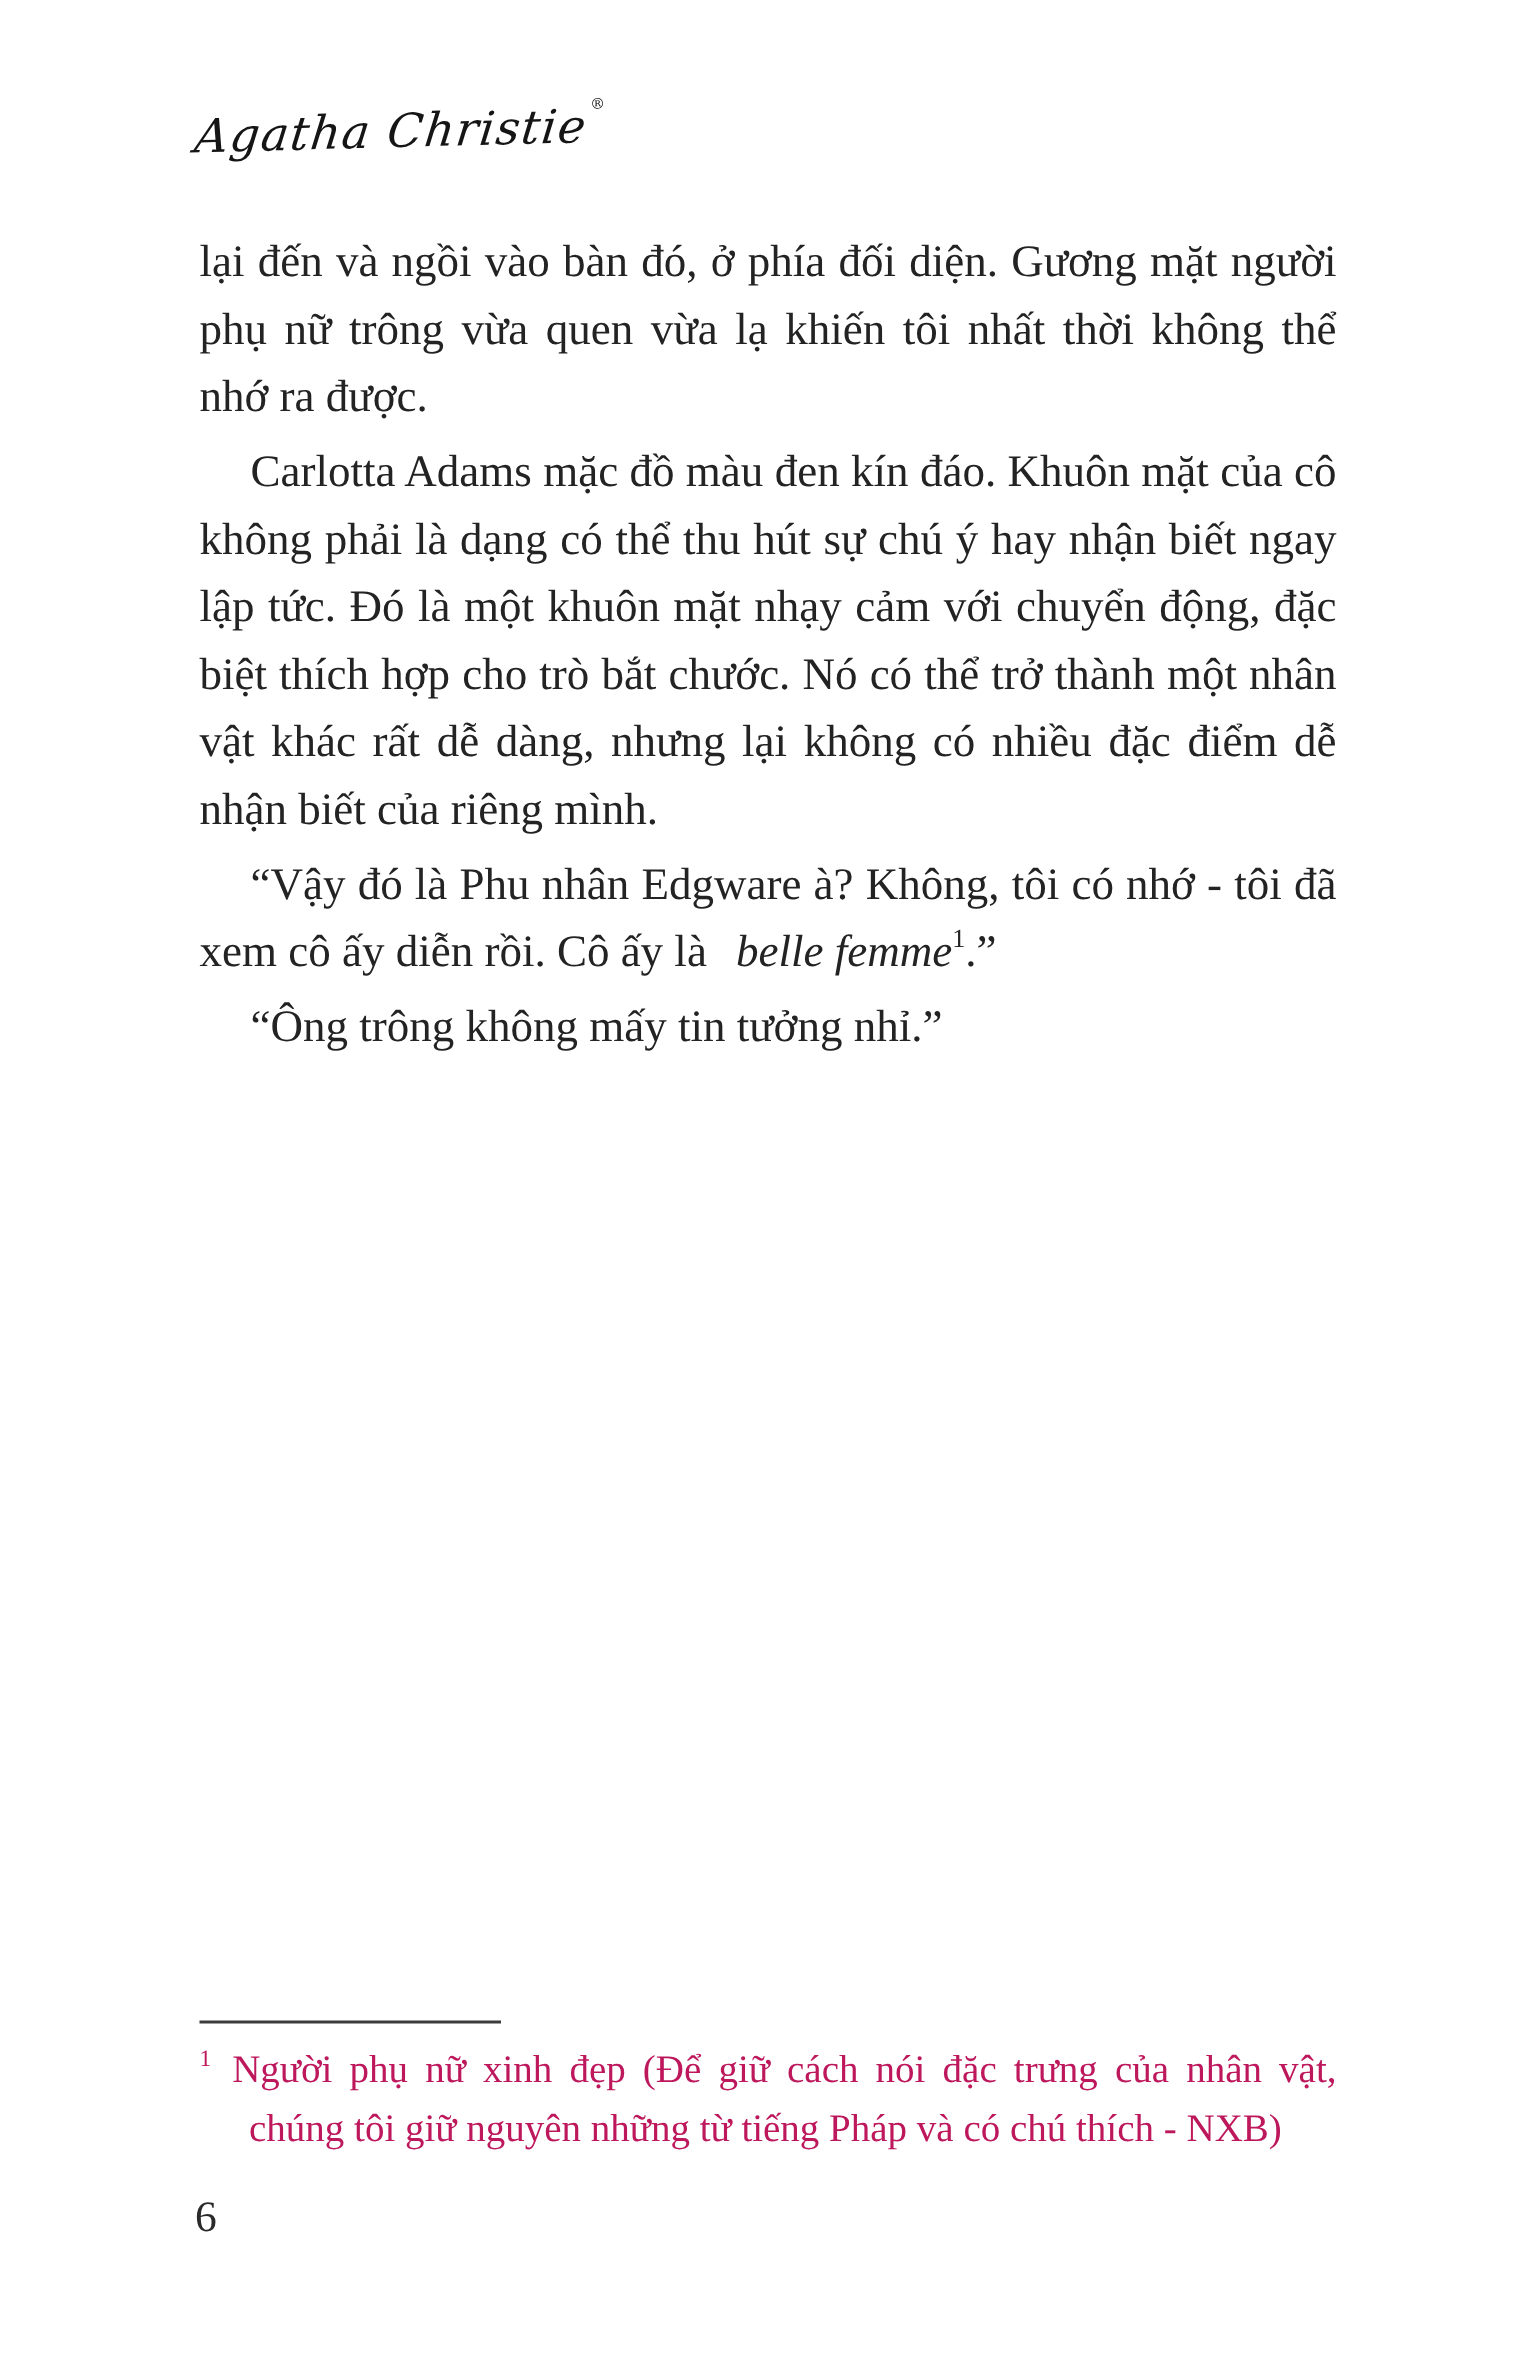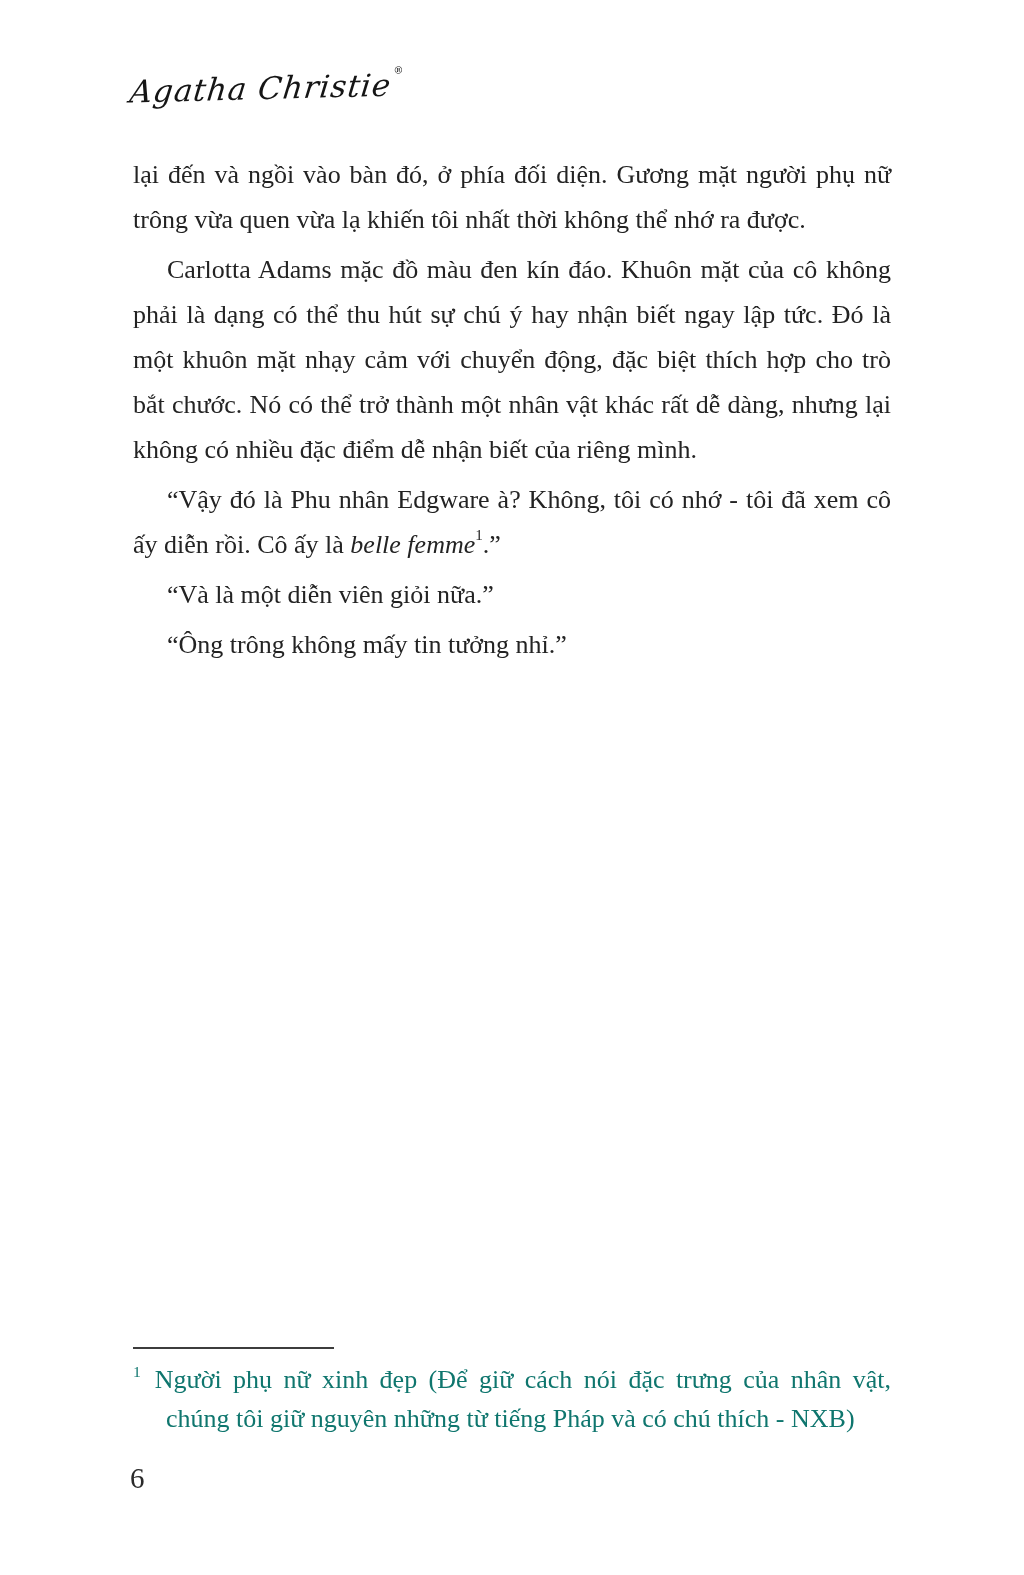--- a/index.html
+++ b/index.html
@@ -36,31 +36,31 @@
     transform: skewX(8deg);
     letter-spacing: 0;
   }
 
   
   .text-block {
     position: absolute;
     left: 133px;
     top: 152px;
     width: 758px;
-    font-size: 26px;
+    font-size: 30px;
     line-height: 45px;
     text-align: justify;
     color: #232323;
   }
   .text-block p {
     margin: 0 0 5px 0;
     text-indent: 34px;
   }
   .text-block p.no-indent { text-indent: 0; }
-  .text-block em { font-style: italic; }
+  .text-block em { font-style: italic; margin-left: 12px; }
   .text-block sup.fn-ref {
     font-size: 58%;
     line-height: 0;
     vertical-align: 13px;
   }
 
   
   .footnote-rule {
     position: absolute;
     left: 133px;
@@ -70,21 +70,21 @@
     background: #3c3c3c;
   }
   .footnote {
     position: absolute;
     left: 133px;
     top: 1360px;
     width: 758px;
     font-size: 26px;
     line-height: 39px;
     text-align: justify;
-    color: #0f766e;
+    color: #be185d;
     padding-left: 33px;
     text-indent: -33px;
   }
   .footnote sup.fn-marker {
     font-size: 60%;
     line-height: 0;
     vertical-align: 11px;
     padding-right: 14px;
   }
 
@@ -103,21 +103,20 @@
 <div class="page">
 
   <div class="logo">
     <span>Agatha Christie</span><span class="reg">®</span>
   </div>
 
   <div class="text-block">
     <p class="no-indent">lại đến và ngồi vào bàn đó, ở phía đối diện. Gương mặt người phụ nữ trông vừa quen vừa lạ khiến tôi nhất thời không thể nhớ ra được.</p>
     <p>Carlotta Adams mặc đồ màu đen kín đáo. Khuôn mặt của cô không phải là dạng có thể thu hút sự chú ý hay nhận biết ngay lập tức. Đó là một khuôn mặt nhạy cảm với chuyển động, đặc biệt thích hợp cho trò bắt chước. Nó có thể trở thành một nhân vật khác rất dễ dàng, nhưng lại không có nhiều đặc điểm dễ nhận biết của riêng mình.</p>
     <p><span>“Vậy đó là Phu nhân Edgware à? Không, tôi có nhớ - tôi đã xem cô ấy diễn rồi. Cô ấy là </span><em>belle femme</em><sup class="fn-ref">1</sup><span>.”</span></p>
-    <p>“Và là một diễn viên giỏi nữa.”</p>
     <p>“Ông trông không mấy tin tưởng nhỉ.”</p>
   </div>
 
   <div class="footnote-rule"></div>
 
   <div class="footnote">
     <sup class="fn-marker">1</sup><span>Người phụ nữ xinh đẹp (Để giữ cách nói đặc trưng của nhân vật, chúng tôi giữ nguyên những từ tiếng Pháp và có chú thích - NXB)</span>
   </div>
 
   <div class="page-number">6</div>

